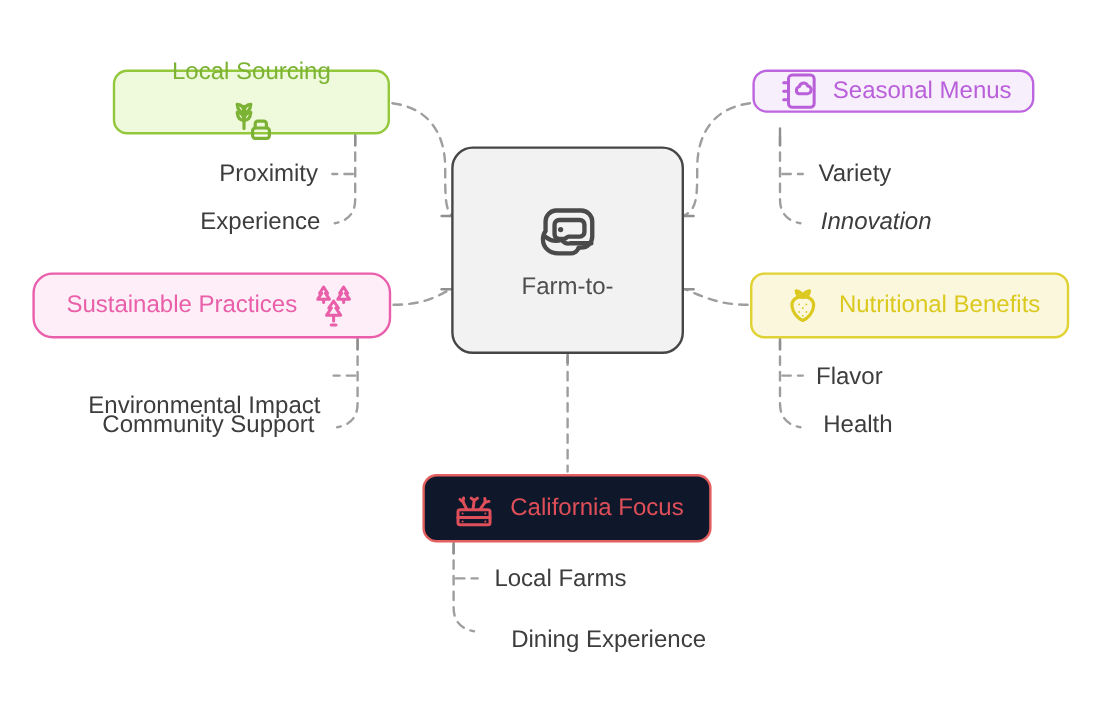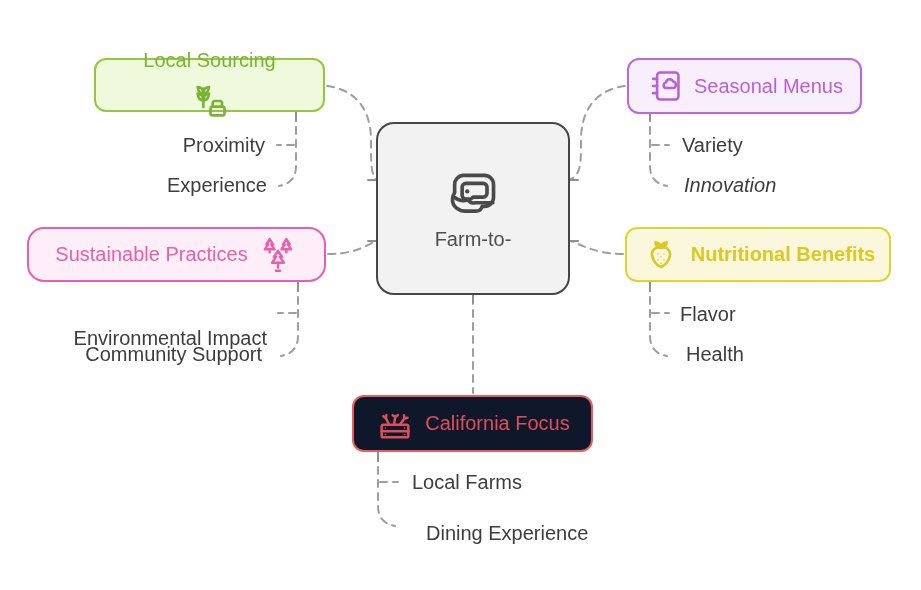--- a/index.html
+++ b/index.html
@@ -41,21 +41,21 @@
     border: 2px solid;
     font-size: 20px;
     white-space: nowrap;
     cursor: default;
   }
   .node .nicon { display: flex; align-items: center; justify-content: center; }
   .node .nicon svg { display: block; }
   .n-green  { background: #eff9dc; border-color: #93c83d; color: #7cb334; }
   .n-purple { background: #f8effc; border-color: #be66df; color: #b85fd9; }
   .n-pink   { background: #fdeef7; border-color: #ea5fac; color: #e95fa9; }
-  .n-yellow { background: #faf7dd; border-color: #e0d232; color: #dcc91f; font-weight: bold; }
+  .n-yellow { background: #faf7dd; border-color: #e0d232; color: #dcc91f; }
   .n-red    { background: #0f172a; border-color: #e45f5f; color: #df4f59; }
   .n-center {
     background: #f2f2f2;
     border-color: #464646;
     color: #4e4e4e;
     border-radius: 18px;
     flex-direction: column;
     gap: 2px;
   }
   .n-center .center-text {
@@ -135,21 +135,21 @@
         <path d="M8 11C8 8.8 6.9 7.2 4.6 7c.2 2.3 1.2 4 3.4 4Z"></path>
         <path d="M8 11c0-2.2 1.1-3.8 3.4-4-.2 2.3-1.2 4-3.4 4Z"></path>
         <path d="M13.6 14.8v-2.1a1.3 1.3 0 0 1 1.3-1.3h3a1.3 1.3 0 0 1 1.3 1.3v2.1"></path>
         <rect x="12.3" y="14.8" width="8.4" height="5.2" rx="1.3"></rect>
       </svg>
     </span>
   </div>
   <div class="child-label align-right" style="right:656px; top:133px;">Proximity</div>
   <div class="child-label align-right" style="right:654px; top:173px;">Experience</div>
 
-  <div class="node n-purple" style="left:627px; top:58px; width:235px; height:56px;align-items:center;">
+  <div class="node n-purple" style="left:627px; top:58px; width:235px; height:36px;align-items:center;">
     <span class="nicon">
       <svg width="38" height="38" viewBox="0 0 24 24" fill="none" stroke="currentColor" stroke-width="1.6" stroke-linecap="round" stroke-linejoin="round">
         <rect x="7" y="3.5" width="13.5" height="17" rx="2"></rect>
         <path d="M4.5 7.5h2.5"></path>
         <path d="M4.5 12h2.5"></path>
         <path d="M4.5 16.5h2.5"></path>
         <path d="M12.2 13.3a2 2 0 0 1 .5-3.7 2.3 2.3 0 0 1 4.4-.4 2 2 0 0 1-.5 4.1Z"></path>
       </svg>
     </span>
     <span>Seasonal Menus</span>

